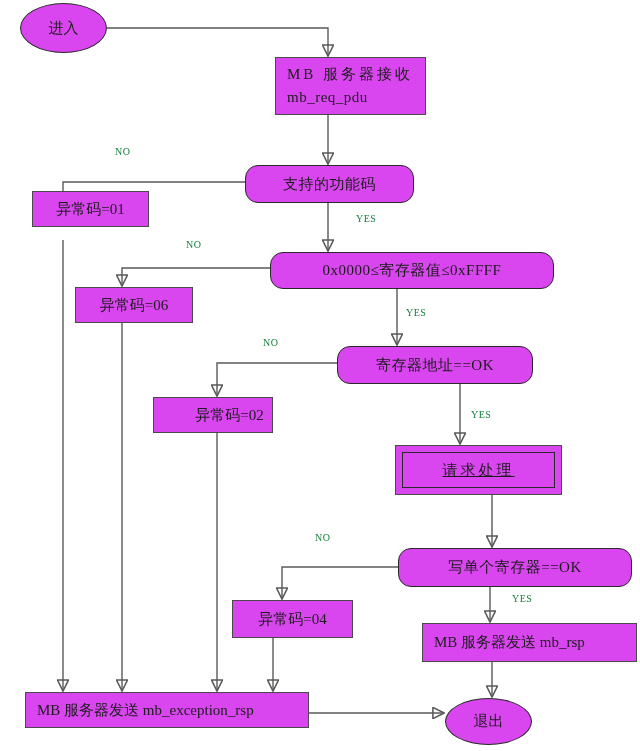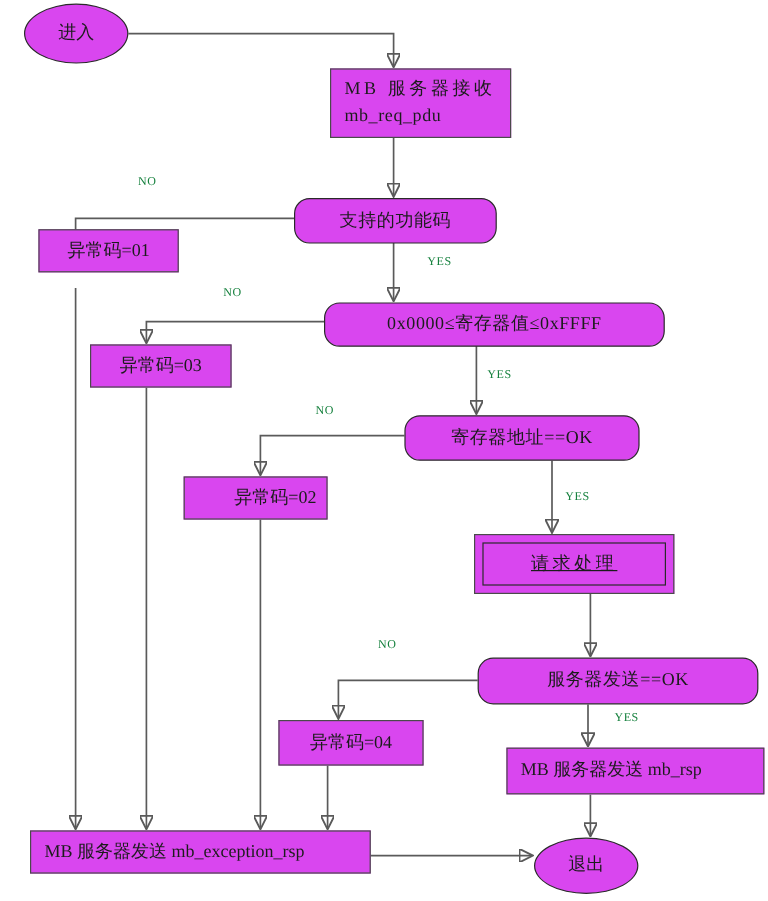--- a/index.html
+++ b/index.html
@@ -67,39 +67,39 @@
 
   <div class="node rect" style="left:8px;top:191px;width:117px;height:36px;margin-left:24px;">
     <span>异常码=01</span>
   </div>
 
   <div class="node decision" style="left:270px;top:252px;width:284px;height:37px;">
     <span>0x0000≤寄存器值≤0xFFFF</span>
   </div>
 
   <div class="node rect" style="left:75px;top:287px;width:118px;height:36px;">
-    <span>异常码=03</span>
+    <span>异常码=06</span>
   </div>
 
   <div class="node decision" style="left:337px;top:346px;width:196px;height:38px;">
     <span>寄存器地址==OK</span>
   </div>
 
   <div class="node rect" style="left:153px;top:397px;width:120px;height:36px;padding-left:33px;">
     <span>异常码=02</span>
   </div>
 
   <div class="node rect" style="left:395px;top:445px;width:167px;height:50px;">
     <div class="double-inner">
       <span>请求处理</span>
     </div>
   </div>
 
   <div class="node decision" style="left:398px;top:548px;width:234px;height:39px;">
-    <span>服务器发送==OK</span>
+    <span>写单个寄存器==OK</span>
   </div>
 
   <div class="node rect" style="left:232px;top:600px;width:121px;height:38px;">
     <span>异常码=04</span>
   </div>
 
   <div class="node rect leftalign" style="left:400px;top:623px;width:215px;height:39px;">
     <span>MB 服务器发送 mb_rsp</span>
   </div>
 

